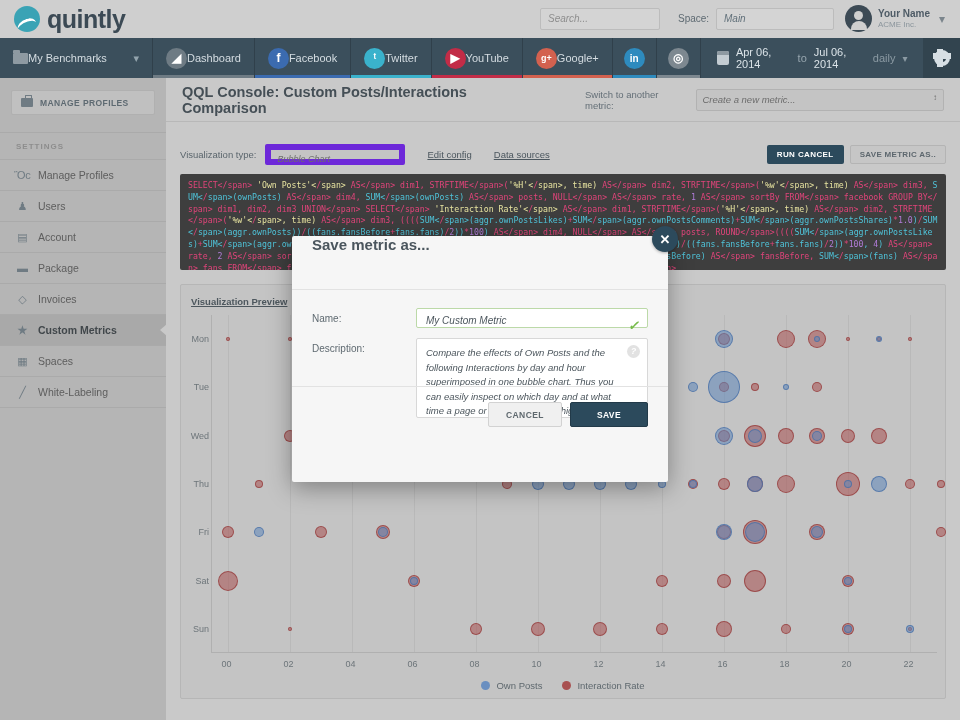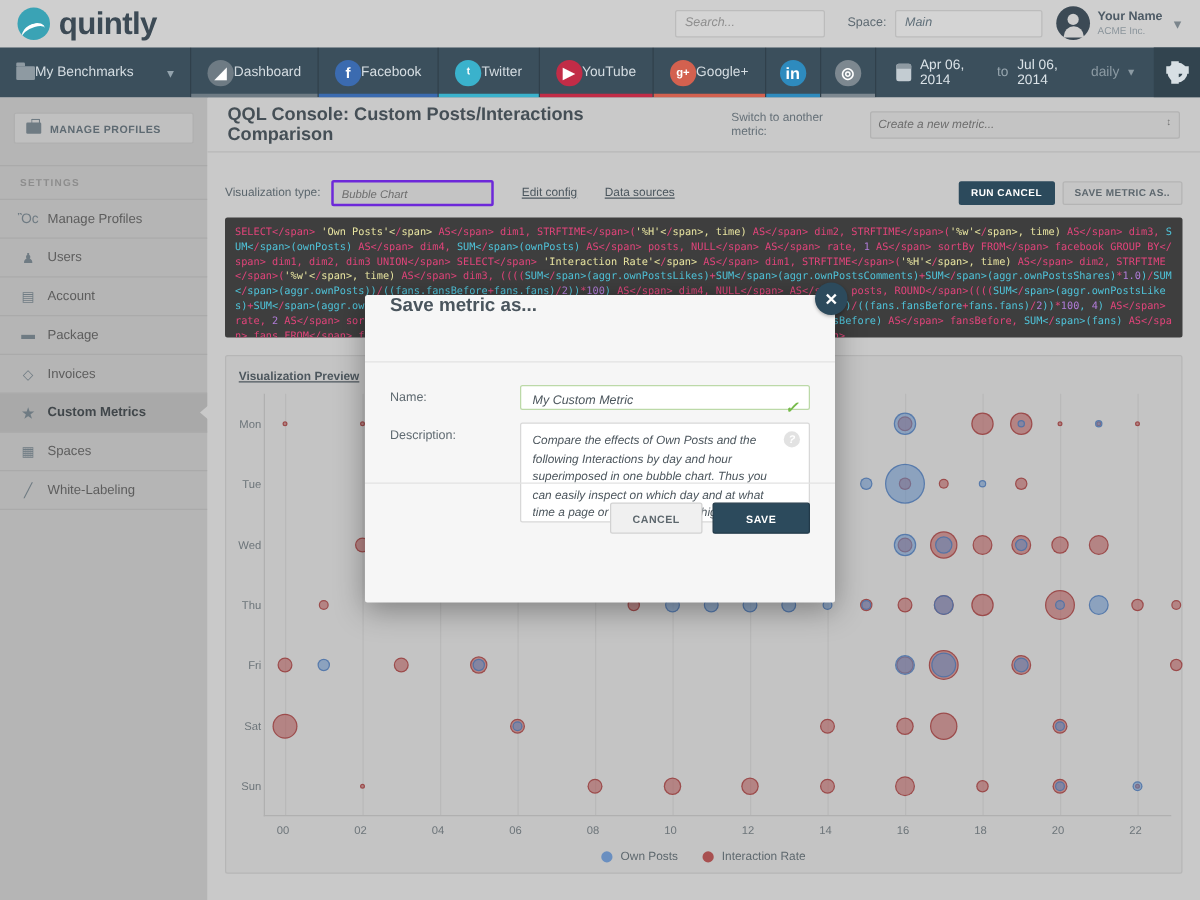--- a/index.html
+++ b/index.html
@@ -157,22 +157,22 @@
     font-size: 9.5px; font-style: italic; color: #6d6d6d;
     padding: 0 6px; line-height: 20px; position: relative;
   }
   #metric-caret { position:absolute; right:6px; top:4px; font-size:8px; color:#707070; line-height:1;}
 
   #vis-bar {
     margin: 17px 14px 0 14px; height: 30px; display: flex; align-items: center;
     font-size: 9.5px; color: #5b666d;
   }
   #vis-type-box {
-    margin-left: 9px; width: 130px; height: 21px; background: #c4c4c4;
-    border: 2px solid #6d28d9; border-radius: 2px;
+    margin-left: 9px; width: 140px; height: 21px; background: #c4c4c4;
+    border: 6px solid #6d28d9; border-radius: 2px;
     font-size: 9px; font-style: italic; color: #6d6d6d; padding: 0 6px; line-height: 19px;
   }
   .vis-link { margin-left: 22px; font-size: 9.5px; color: #4b565e; text-decoration: underline; }
   #run-query {
     margin-left: auto; height: 19px; padding: 0 10px; background: #2c4a5c;
     color: #fff; font-size: 8px; font-weight: bold; letter-spacing: .4px;
     display: flex; align-items: center; border-radius: 2px;
   }
   #save-metric-as {
     margin-left: 6px; height: 19px; padding: 0 9px; background: #c6c6c6;
@@ -330,21 +330,21 @@
           <div class="nav-circ" style="background: rgb(194, 44, 71);">▶</div>
           <span>YouTube</span>
           <div class="bar" style="background: rgb(194, 44, 71);"></div>
         </div>
         <div class="nav-item">
           <div class="nav-circ" style="background: rgb(211, 97, 79); font-size: 9px;">g+</div>
           <span>Google+</span>
           <div class="bar" style="background: rgb(211, 97, 79);"></div>
         </div>
         <div class="nav-item" style="padding: 0px 11px;">
-          <div class="nav-circ" style="background: rgb(46, 139, 190); font-size: 13px;">in</div>
+          <div class="nav-circ" style="background: rgb(46, 139, 190); font-size: 10px;">in</div>
           <div class="bar" style="background: rgb(46, 139, 190);"></div>
         </div>
         <div class="nav-item" style="padding: 0px 11px;">
           <div class="nav-circ" style="background: rgb(125, 136, 144);">◎</div>
           <div class="bar" style="background: rgb(125, 136, 144);"></div>
         </div>
       </div>
     <div id="daterange">
       <div class="cal-icon"></div>
       <span>Apr 06, 2014</span>

